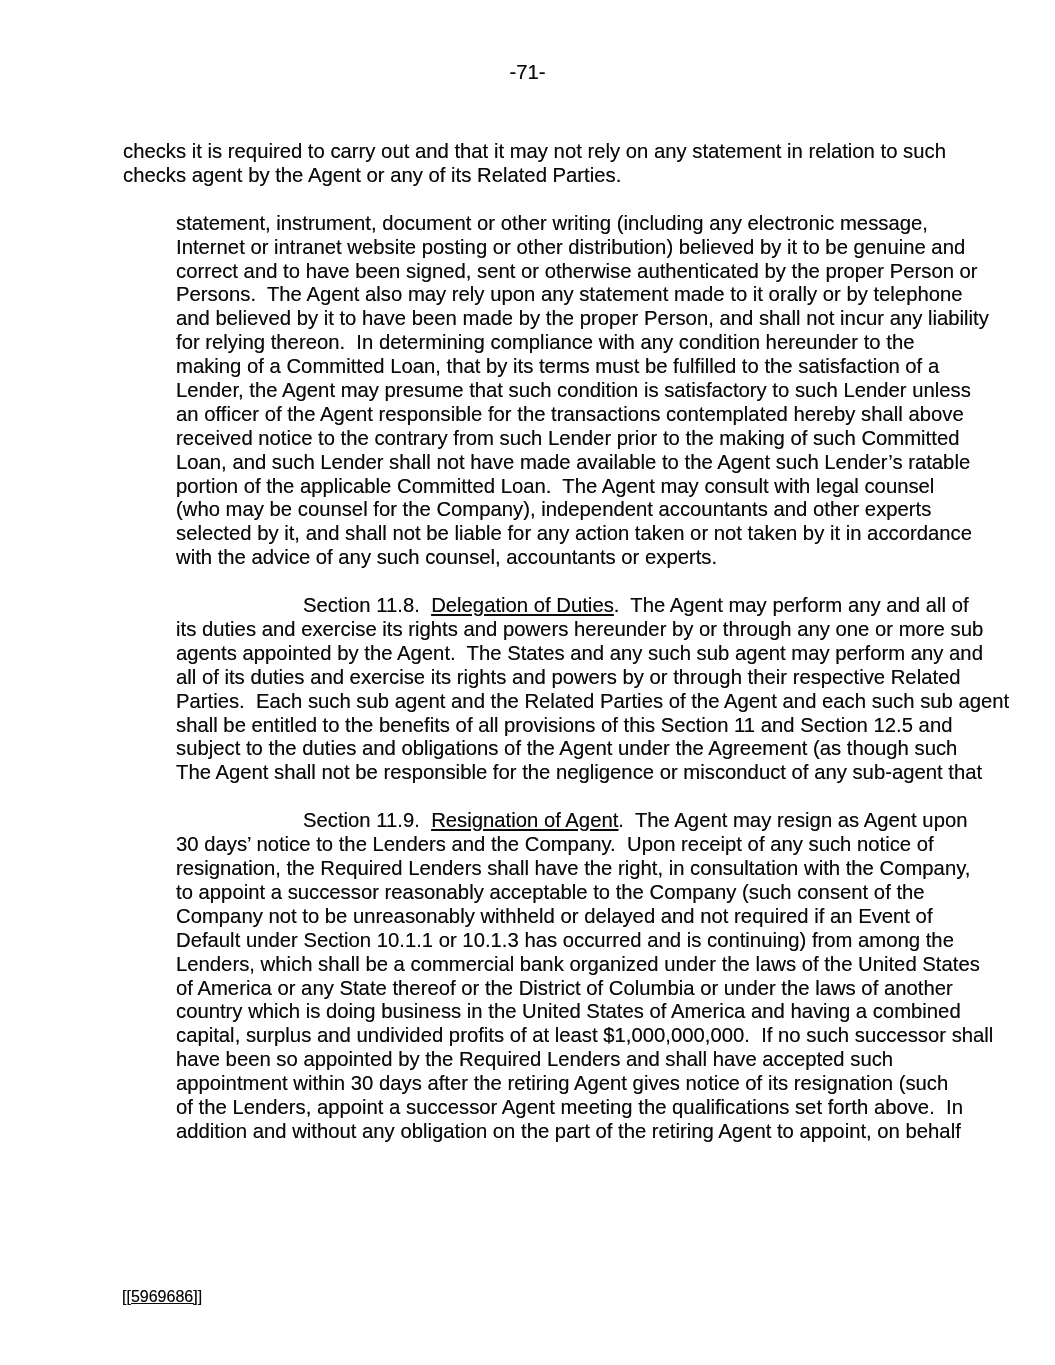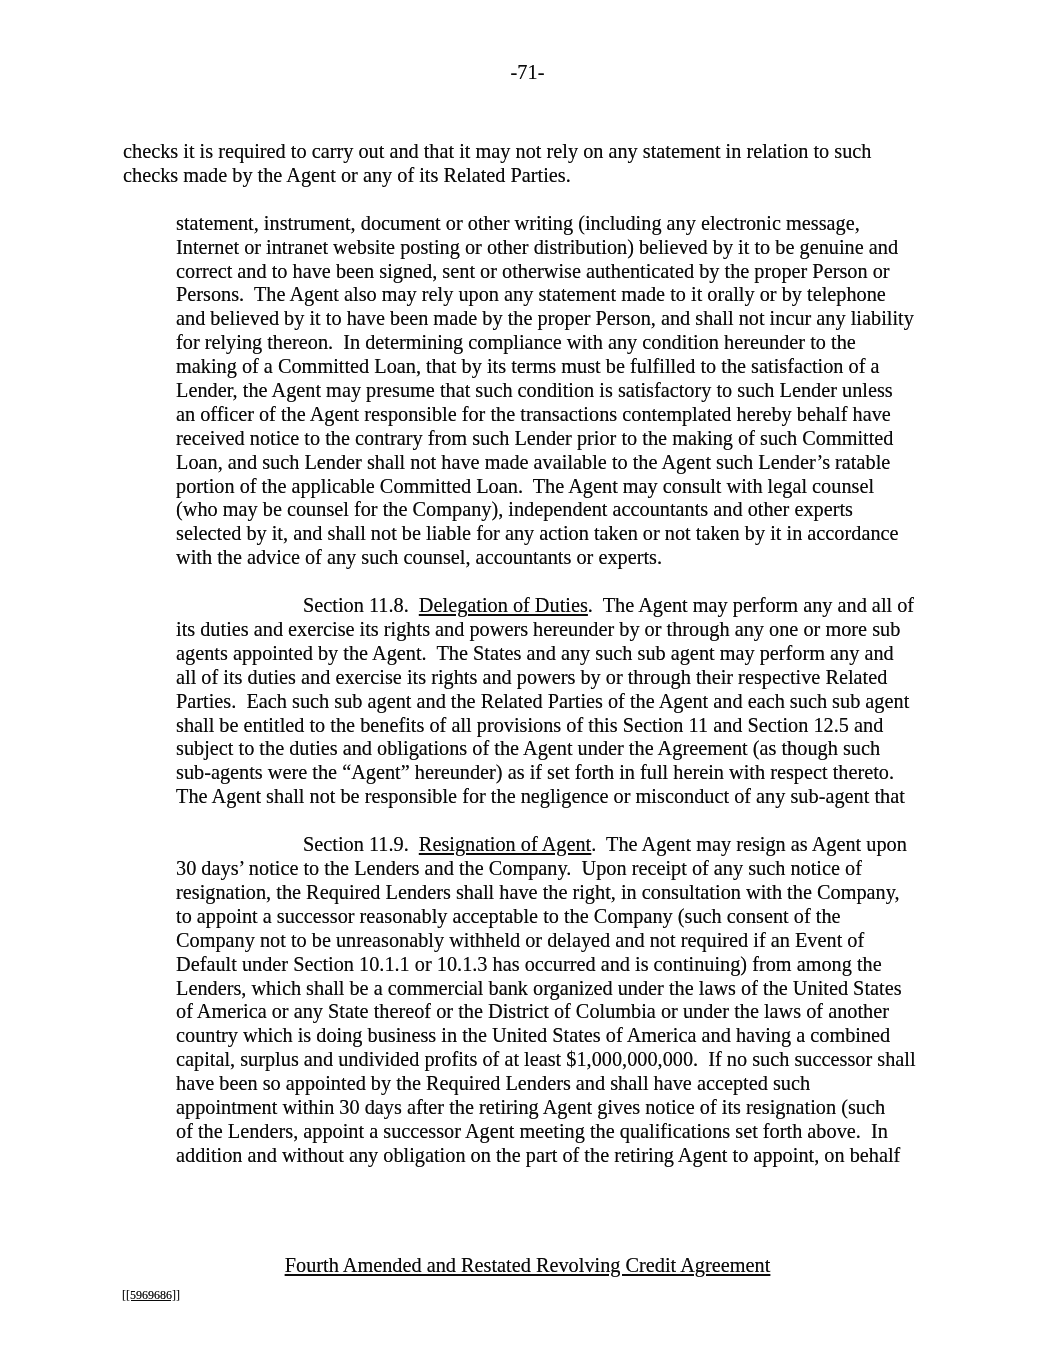--- a/index.html
+++ b/index.html
@@ -5,21 +5,21 @@
   html, body {
     margin: 0;
     padding: 0;
     background: #ffffff;
   }
   .page {
     position: relative;
     width: 1055px;
     height: 1365px;
     background: #ffffff;
-    font-family: Liberation Serif, serif;
+    font-family: Liberation Sans, sans-serif;
     font-size: 20.3px;
     color: #0a0a0a;
     text-shadow: 0 0 0.4px rgba(0,0,0,0.55);
     overflow: hidden;
   }
   .pagenum {
     position: absolute;
     top: 61px;
     left: 0;
     right: 0;
@@ -56,74 +56,72 @@
     right: 0;
     text-align: center;
   }
   .footer span {
     text-decoration: underline;
   }
   .docid {
     position: absolute;
     left: 122px;
     top: 1288px;
-    font-size: 12px;
+    font-size: 16px;
     text-decoration: underline;
   }
 </style>
 </head>
 <body>
 
 <div class="page">
   <div class="pagenum">-71-</div>
   <div class="content">
       <div class="paragraph">
         <div class="line"><span>checks it is required to carry out and that it may not rely on any statement in relation to such</span></div>
-        <div class="line"><span>checks made by the Agent or any of its Related Parties.</span></div>
+        <div class="line"><span>checks agent by the Agent or any of its Related Parties.</span></div>
       </div>
       <div class="paragraph indented">
         <div class="line"><span>statement, instrument, document or other writing (including any electronic message,</span></div>
         <div class="line"><span>Internet or intranet website posting or other distribution) believed by it to be genuine and</span></div>
         <div class="line"><span>correct and to have been signed, sent or otherwise authenticated by the proper Person or</span></div>
         <div class="line"><span>Persons.  The Agent also may rely upon any statement made to it orally or by telephone</span></div>
         <div class="line"><span>and believed by it to have been made by the proper Person, and shall not incur any liability</span></div>
         <div class="line"><span>for relying thereon.  In determining compliance with any condition hereunder to the</span></div>
         <div class="line"><span>making of a Committed Loan, that by its terms must be fulfilled to the satisfaction of a</span></div>
         <div class="line"><span>Lender, the Agent may presume that such condition is satisfactory to such Lender unless</span></div>
-        <div class="line"><span>an officer of the Agent responsible for the transactions contemplated hereby behalf have</span></div>
+        <div class="line"><span>an officer of the Agent responsible for the transactions contemplated hereby shall above</span></div>
         <div class="line"><span>received notice to the contrary from such Lender prior to the making of such Committed</span></div>
         <div class="line"><span>Loan, and such Lender shall not have made available to the Agent such Lender’s ratable</span></div>
         <div class="line"><span>portion of the applicable Committed Loan.  The Agent may consult with legal counsel</span></div>
         <div class="line"><span>(who may be counsel for the Company), independent accountants and other experts</span></div>
         <div class="line"><span>selected by it, and shall not be liable for any action taken or not taken by it in accordance</span></div>
         <div class="line"><span>with the advice of any such counsel, accountants or experts.</span></div>
       </div>
       <div class="paragraph indented">
         <div class="line first"><span>Section 11.8.  </span><span class="u">Delegation of Duties</span><span>.  The Agent may perform any and all of</span></div>
         <div class="line"><span>its duties and exercise its rights and powers hereunder by or through any one or more sub</span></div>
         <div class="line"><span>agents appointed by the Agent.  The States and any such sub agent may perform any and</span></div>
         <div class="line"><span>all of its duties and exercise its rights and powers by or through their respective Related</span></div>
         <div class="line"><span>Parties.  Each such sub agent and the Related Parties of the Agent and each such sub agent</span></div>
         <div class="line"><span>shall be entitled to the benefits of all provisions of this Section 11 and Section 12.5 and</span></div>
         <div class="line"><span>subject to the duties and obligations of the Agent under the Agreement (as though such</span></div>
-        <div class="line"><span>sub-agents were the “Agent” hereunder) as if set forth in full herein with respect thereto.</span></div>
         <div class="line"><span>The Agent shall not be responsible for the negligence or misconduct of any sub-agent that</span></div>
       </div>
       <div class="paragraph indented">
         <div class="line first"><span>Section 11.9.  </span><span class="u">Resignation of Agent</span><span>.  The Agent may resign as Agent upon</span></div>
         <div class="line"><span>30 days’ notice to the Lenders and the Company.  Upon receipt of any such notice of</span></div>
         <div class="line"><span>resignation, the Required Lenders shall have the right, in consultation with the Company,</span></div>
         <div class="line"><span>to appoint a successor reasonably acceptable to the Company (such consent of the</span></div>
         <div class="line"><span>Company not to be unreasonably withheld or delayed and not required if an Event of</span></div>
         <div class="line"><span>Default under Section 10.1.1 or 10.1.3 has occurred and is continuing) from among the</span></div>
         <div class="line"><span>Lenders, which shall be a commercial bank organized under the laws of the United States</span></div>
         <div class="line"><span>of America or any State thereof or the District of Columbia or under the laws of another</span></div>
         <div class="line"><span>country which is doing business in the United States of America and having a combined</span></div>
         <div class="line"><span>capital, surplus and undivided profits of at least $1,000,000,000.  If no such successor shall</span></div>
         <div class="line"><span>have been so appointed by the Required Lenders and shall have accepted such</span></div>
         <div class="line"><span>appointment within 30 days after the retiring Agent gives notice of its resignation (such</span></div>
         <div class="line"><span>of the Lenders, appoint a successor Agent meeting the qualifications set forth above.  In</span></div>
         <div class="line"><span>addition and without any obligation on the part of the retiring Agent to appoint, on behalf</span></div>
       </div>
     </div>
-  <div class="footer"><span>Fourth Amended and Restated Revolving Credit Agreement</span></div>
   <div class="docid">[[5969686]]</div>
 </div>
 
 </body></html>

